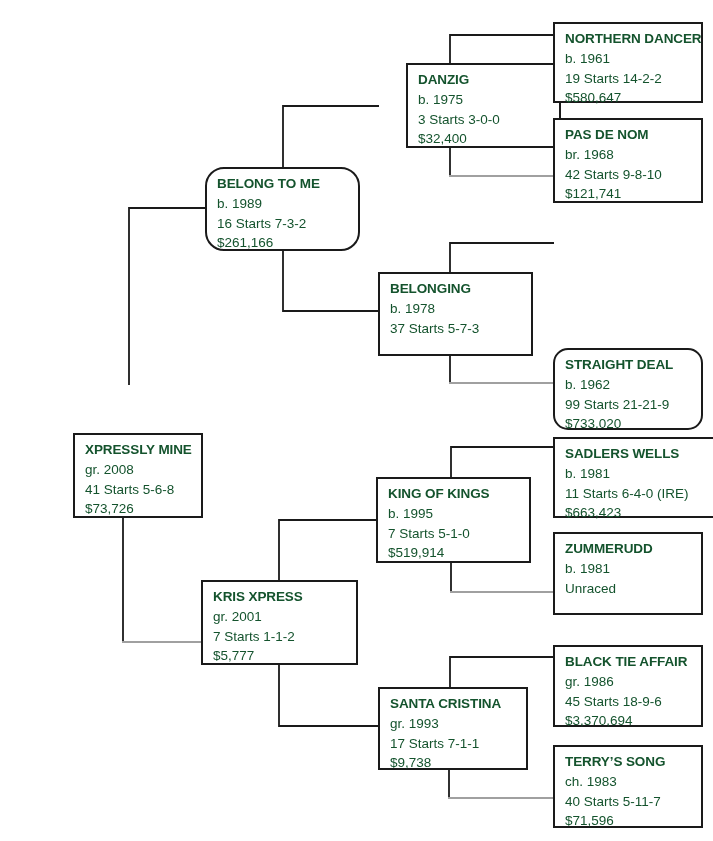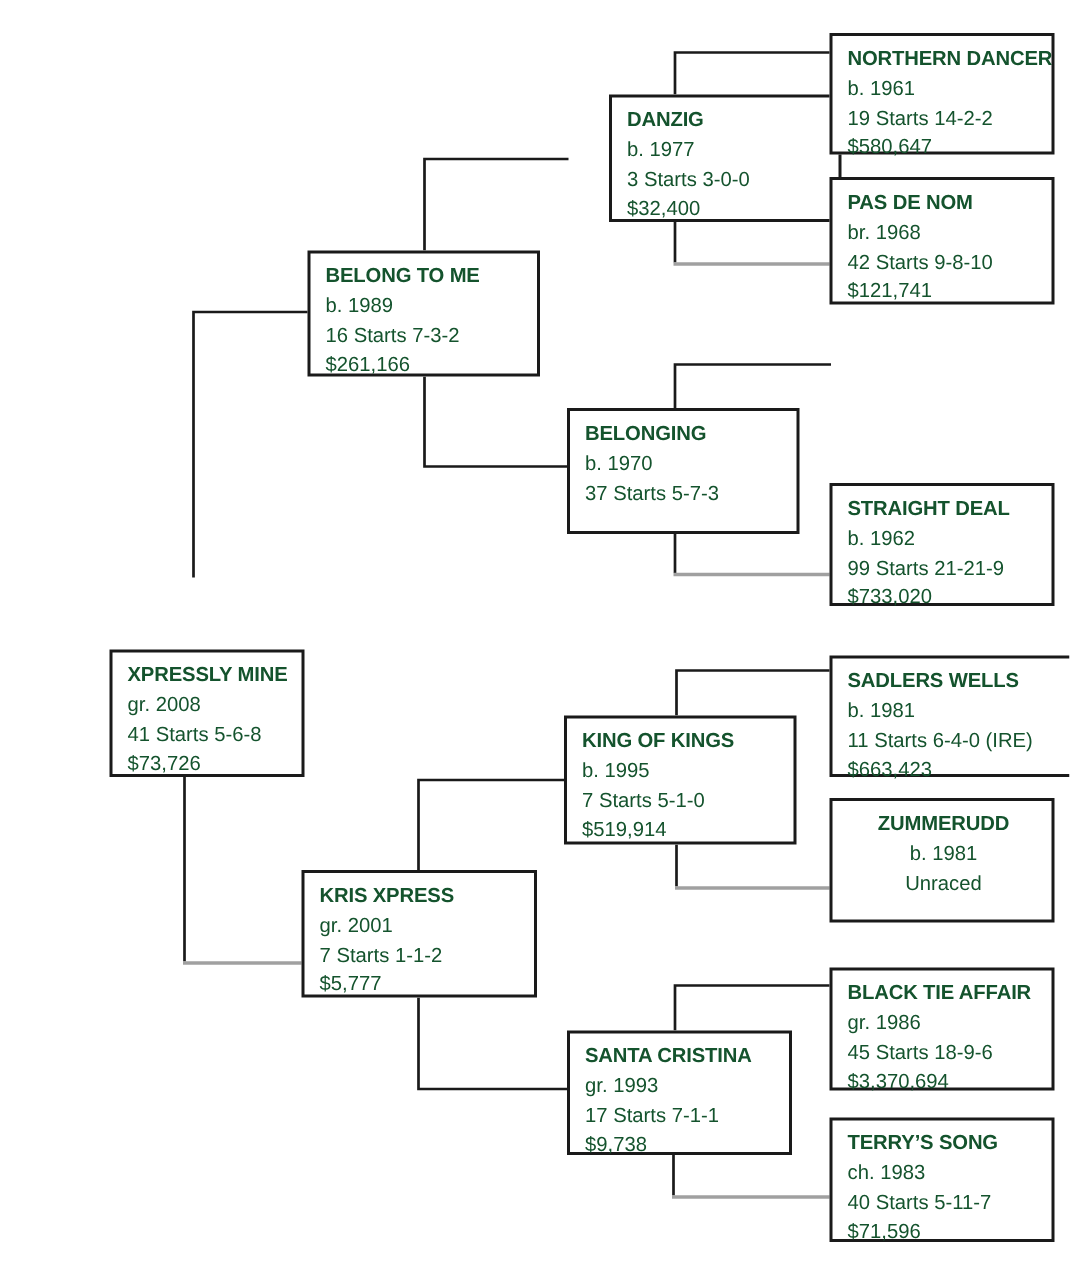--- a/index.html
+++ b/index.html
@@ -68,44 +68,44 @@
     <polyline points="448,798 554,798" fill="none" stroke="#a0a0a0" stroke-width="2.2"></polyline>
   </svg>
 
   <div class="node" style="left:73px; top:385px; width:130px; height:85px;margin-top:48px;">
     <div class="nm">XPRESSLY MINE</div>
     <div class="dt">gr. 2008</div>
     <div class="dt">41 Starts 5-6-8</div>
     <div class="dt">$73,726</div>
   </div>
 
-  <div class="node" style="left:205px; top:167px; width:155px; height:84px;">
+  <div class="node" style="left:205px; top:167px; width:155px; height:84px;border-radius:19px;">
     <div class="nm">BELONG TO ME</div>
     <div class="dt">b. 1989</div>
     <div class="dt">16 Starts 7-3-2</div>
     <div class="dt">$261,166</div>
   </div>
 
   <div class="node" style="left:201px; top:580px; width:157px; height:85px;">
     <div class="nm">KRIS XPRESS</div>
     <div class="dt">gr. 2001</div>
     <div class="dt">7 Starts 1-1-2</div>
     <div class="dt">$5,777</div>
   </div>
 
   <div class="node" style="left:378px; top:63px; width:155px; height:85px;margin-left:28px;">
     <div class="nm">DANZIG</div>
-    <div class="dt">b. 1977</div>
+    <div class="dt">b. 1975</div>
     <div class="dt">3 Starts 3-0-0</div>
     <div class="dt">$32,400</div>
   </div>
 
   <div class="node" style="left:378px; top:272px; width:155px; height:84px;">
     <div class="nm">BELONGING</div>
-    <div class="dt">b. 1970</div>
+    <div class="dt">b. 1978</div>
     <div class="dt">37 Starts 5-7-3</div>
   </div>
 
   <div class="node" style="left:376px; top:477px; width:155px; height:86px;">
     <div class="nm">KING OF KINGS</div>
     <div class="dt">b. 1995</div>
     <div class="dt">7 Starts 5-1-0</div>
     <div class="dt">$519,914</div>
   </div>
 
@@ -124,35 +124,35 @@
   </div>
 
   <div class="node" style="left:553px; top:118px; width:150px; height:85px;">
     <div class="nm">PAS DE NOM</div>
     <div class="dt">br. 1968</div>
     <div class="dt">42 Starts 9-8-10</div>
     <div class="dt">$121,741</div>
   </div>
 
 
-  <div class="node" style="left:553px; top:322px; width:150px; height:82px;">
+  <div class="node" style="left:553px; top:348px; width:150px; height:82px;border-radius:15px;">
     <div class="nm">STRAIGHT DEAL</div>
     <div class="dt">b. 1962</div>
     <div class="dt">99 Starts 21-21-9</div>
     <div class="dt">$733,020</div>
   </div>
 
   <div class="node" style="left:553px; top:437px; width:179px; height:81px;">
     <div class="nm">SADLERS WELLS</div>
     <div class="dt">b. 1981</div>
     <div class="dt">11 Starts 6-4-0 (IRE)</div>
     <div class="dt">$663,423</div>
   </div>
 
-  <div class="node" style="left:553px; top:532px; width:150px; height:83px;text-align:center;">
+  <div class="node" style="left:553px; top:532px; width:150px; height:83px;">
     <div class="nm">ZUMMERUDD</div>
     <div class="dt">b. 1981</div>
     <div class="dt">Unraced</div>
     <div class="dt"></div>
   </div>
 
   <div class="node" style="left:553px; top:645px; width:150px; height:82px;">
     <div class="nm">BLACK TIE AFFAIR</div>
     <div class="dt">gr. 1986</div>
     <div class="dt">45 Starts 18-9-6</div>

